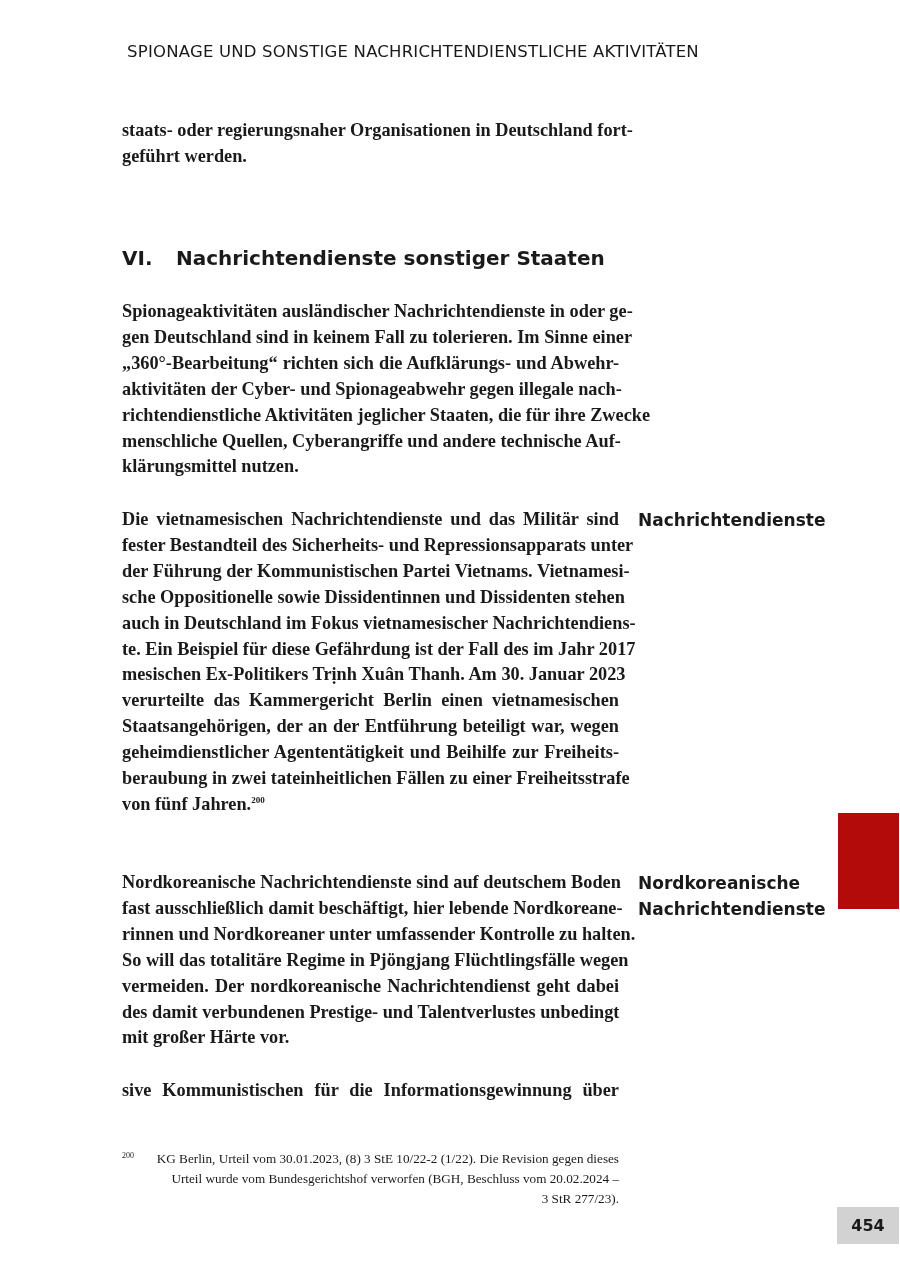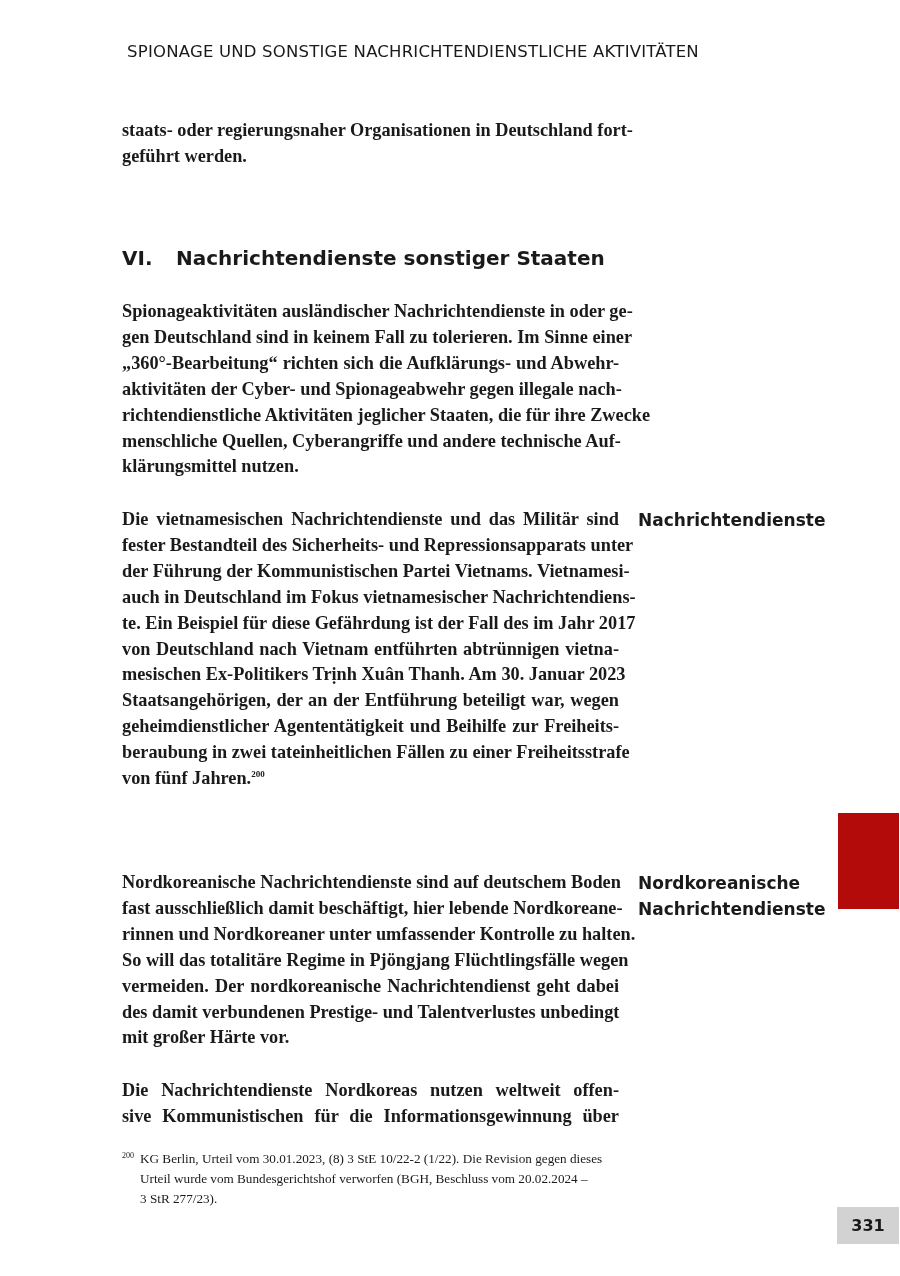--- a/index.html
+++ b/index.html
@@ -28,21 +28,21 @@
     font-family: "DejaVu Sans", sans-serif; font-weight: bold; font-size: 17px; line-height: 26px; color: #1a1a1a;
   }
   .red-tab {
     position: absolute; left: 838px; top: 813px; width: 61px; height: 96px; background: #b30a0a;
   }
   .footnote {
     position: absolute; left: 122px; top: 1149px; width: 497px;
     font-family: "Liberation Serif", serif; font-size: 13.2px; line-height: 20px; color: #1a1a1a;
   }
   .footnote .fn-num { position: absolute; left: 0; top: -3px; font-size: 8px; }
-  .footnote .fn-text { margin-left: 18px; display: block; }
+  .footnote .fn-text { margin-left: 26px; display: block; text-align: right; }
   .footnote .fn-text .line { display: block; white-space: nowrap; }
   .page-number {
     position: absolute; left: 837px; top: 1207px; width: 62px; height: 37px; background: #d2d2d2;
     font-family: "DejaVu Sans", sans-serif; font-weight: bold; font-size: 16px; line-height: 37px; text-align: center; color: #1a1a1a;
   }
   sup.fnref { font-size: 9px; vertical-align: super; line-height: 0; }
 </style>
 </head>
 <body>
 
@@ -68,24 +68,25 @@
 </p>
 
 <div class="margin-note" style="top:507px;">
   <div>Nachrichtendienste</div>
 </div>
 
 <p class="body-text" style="top:507px;">
   <span class="line">Die vietnamesischen Nachrichtendienste und das Militär sind</span>
   <span class="line">fester Bestandteil des Sicherheits- und Repressionsapparats unter</span>
   <span class="line">der Führung der Kommunistischen Partei Vietnams. Vietnamesi-</span>
+  <span class="line">sche Oppositionelle sowie Dissidentinnen und Dissidenten stehen</span>
   <span class="line">auch in Deutschland im Fokus vietnamesischer Nachrichtendiens-</span>
   <span class="line">te. Ein Beispiel für diese Gefährdung ist der Fall des im Jahr 2017</span>
-  <span class="line">von Deutschland nach Vietnam entführten abtrünnigen vietna-</span>
   <span class="line">mesischen Ex-Politikers Trịnh Xuân Thanh. Am 30. Januar 2023</span>
+  <span class="line">verurteilte das Kammergericht Berlin einen vietnamesischen</span>
   <span class="line">Staatsangehörigen, der an der Entführung beteiligt war, wegen</span>
   <span class="line">geheimdienstlicher Agententätigkeit und Beihilfe zur Freiheits-</span>
   <span class="line">beraubung in zwei tateinheitlichen Fällen zu einer Freiheitsstrafe</span>
   <span class="line last"><span>von fünf Jahren.</span><sup class="fnref">200</sup></span>
 </p>
 
 <div class="red-tab"></div>
 
 <div class="margin-note" style="top:870px;">
   <div>Nordkoreanische</div>
@@ -96,26 +97,25 @@
   <span class="line">Nordkoreanische Nachrichtendienste sind auf deutschem Boden</span>
   <span class="line">fast ausschließlich damit beschäftigt, hier lebende Nordkoreane-</span>
   <span class="line">rinnen und Nordkoreaner unter umfassender Kontrolle zu halten.</span>
   <span class="line">So will das totalitäre Regime in Pjöngjang Flüchtlingsfälle wegen</span>
   <span class="line">vermeiden. Der nordkoreanische Nachrichtendienst geht dabei</span>
   <span class="line">des damit verbundenen Prestige- und Talentverlustes unbedingt</span>
   <span class="line last">mit großer Härte vor.</span>
 </p>
 
 <p class="body-text" style="top:1078px;">
-  <span class="line">Die Nachrichtendienste Nordkoreas nutzen weltweit offen-</span>
   <span class="line">sive Kommunistischen für die Informationsgewinnung über</span>
 </p>
 
 <div class="footnote">
   <span class="fn-num">200</span>
   <span class="fn-text">
     <span class="line">KG Berlin, Urteil vom 30.01.2023, (8) 3 StE 10/22-2 (1/22). Die Revision gegen dieses</span>
     <span class="line">Urteil wurde vom Bundesgerichtshof verworfen (BGH, Beschluss vom 20.02.2024 –</span>
     <span class="line">3 StR 277/23).</span>
   </span>
 </div>
 
-<div class="page-number">331</div>
+<div class="page-number">454</div>
 
 </body></html>

